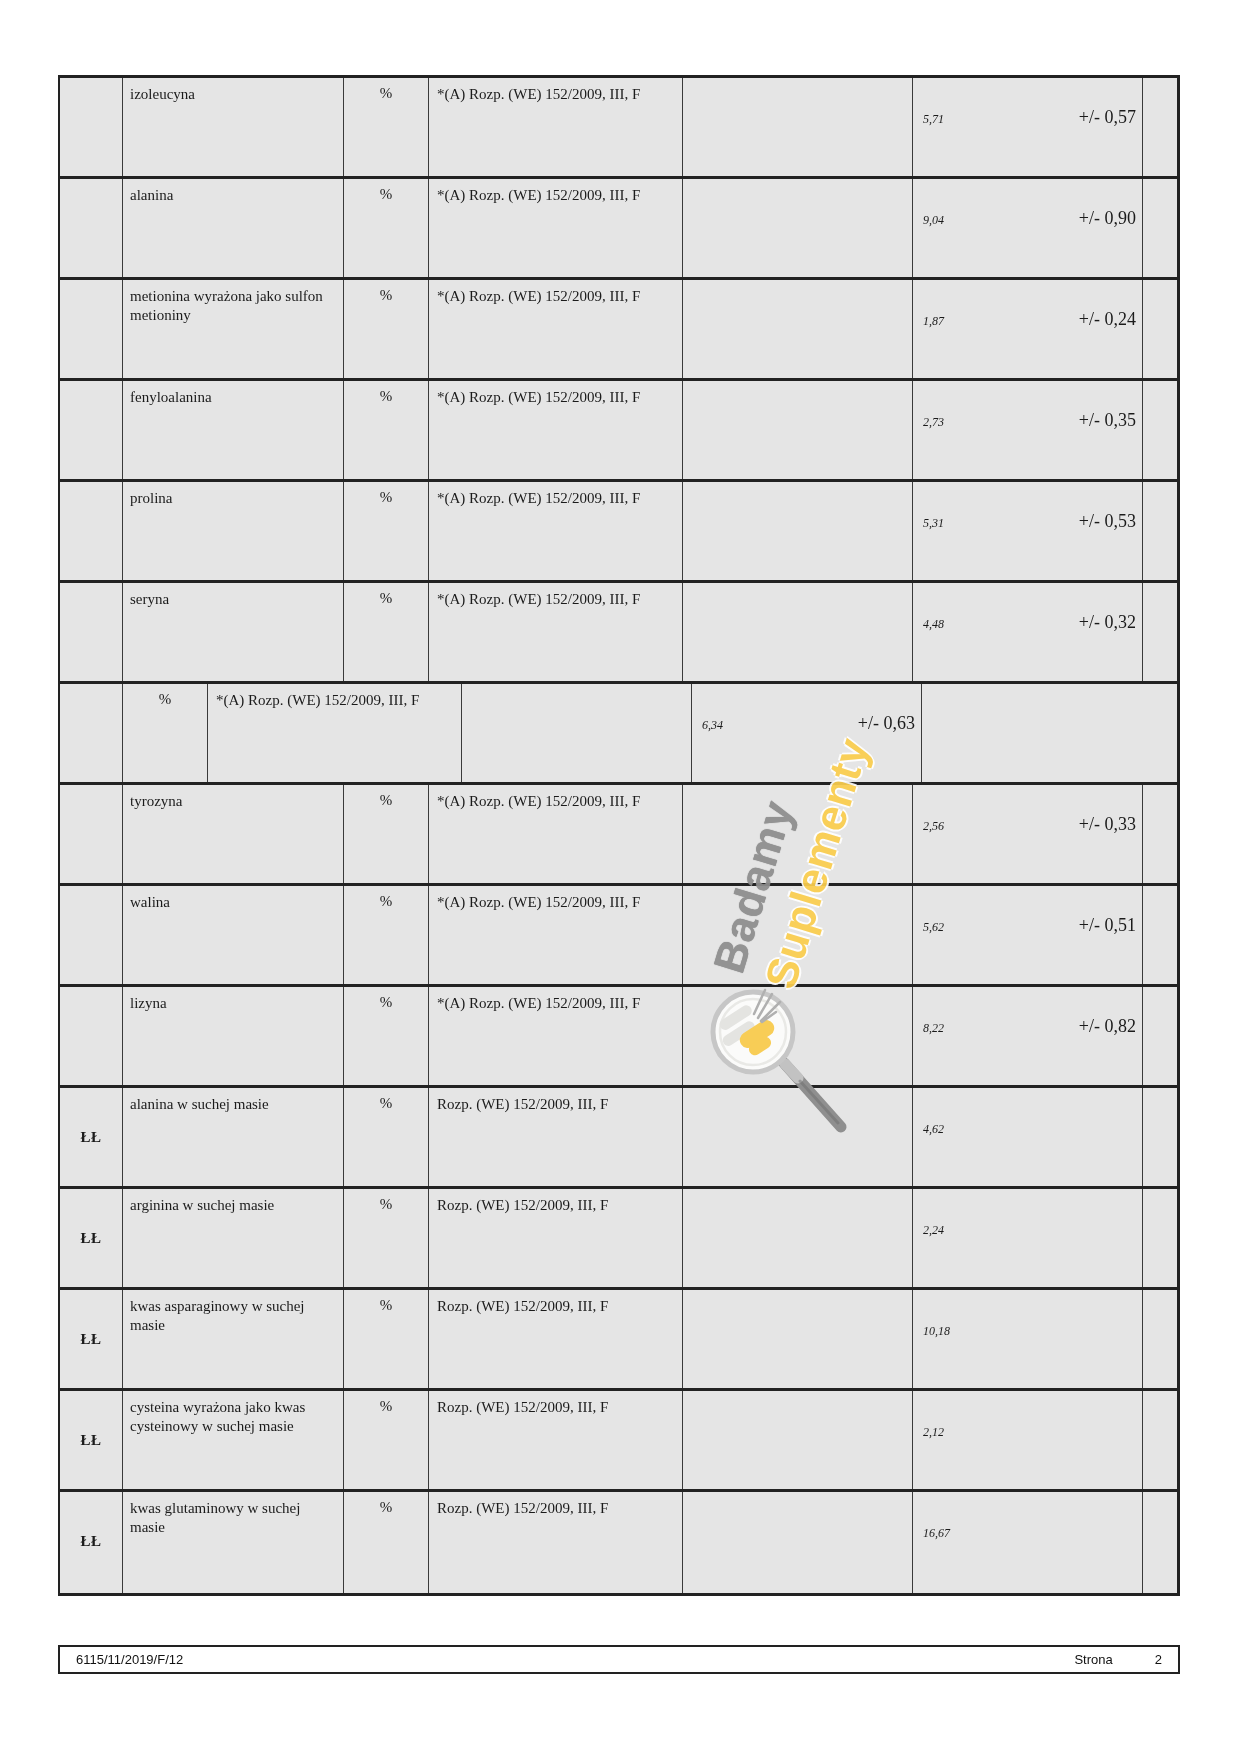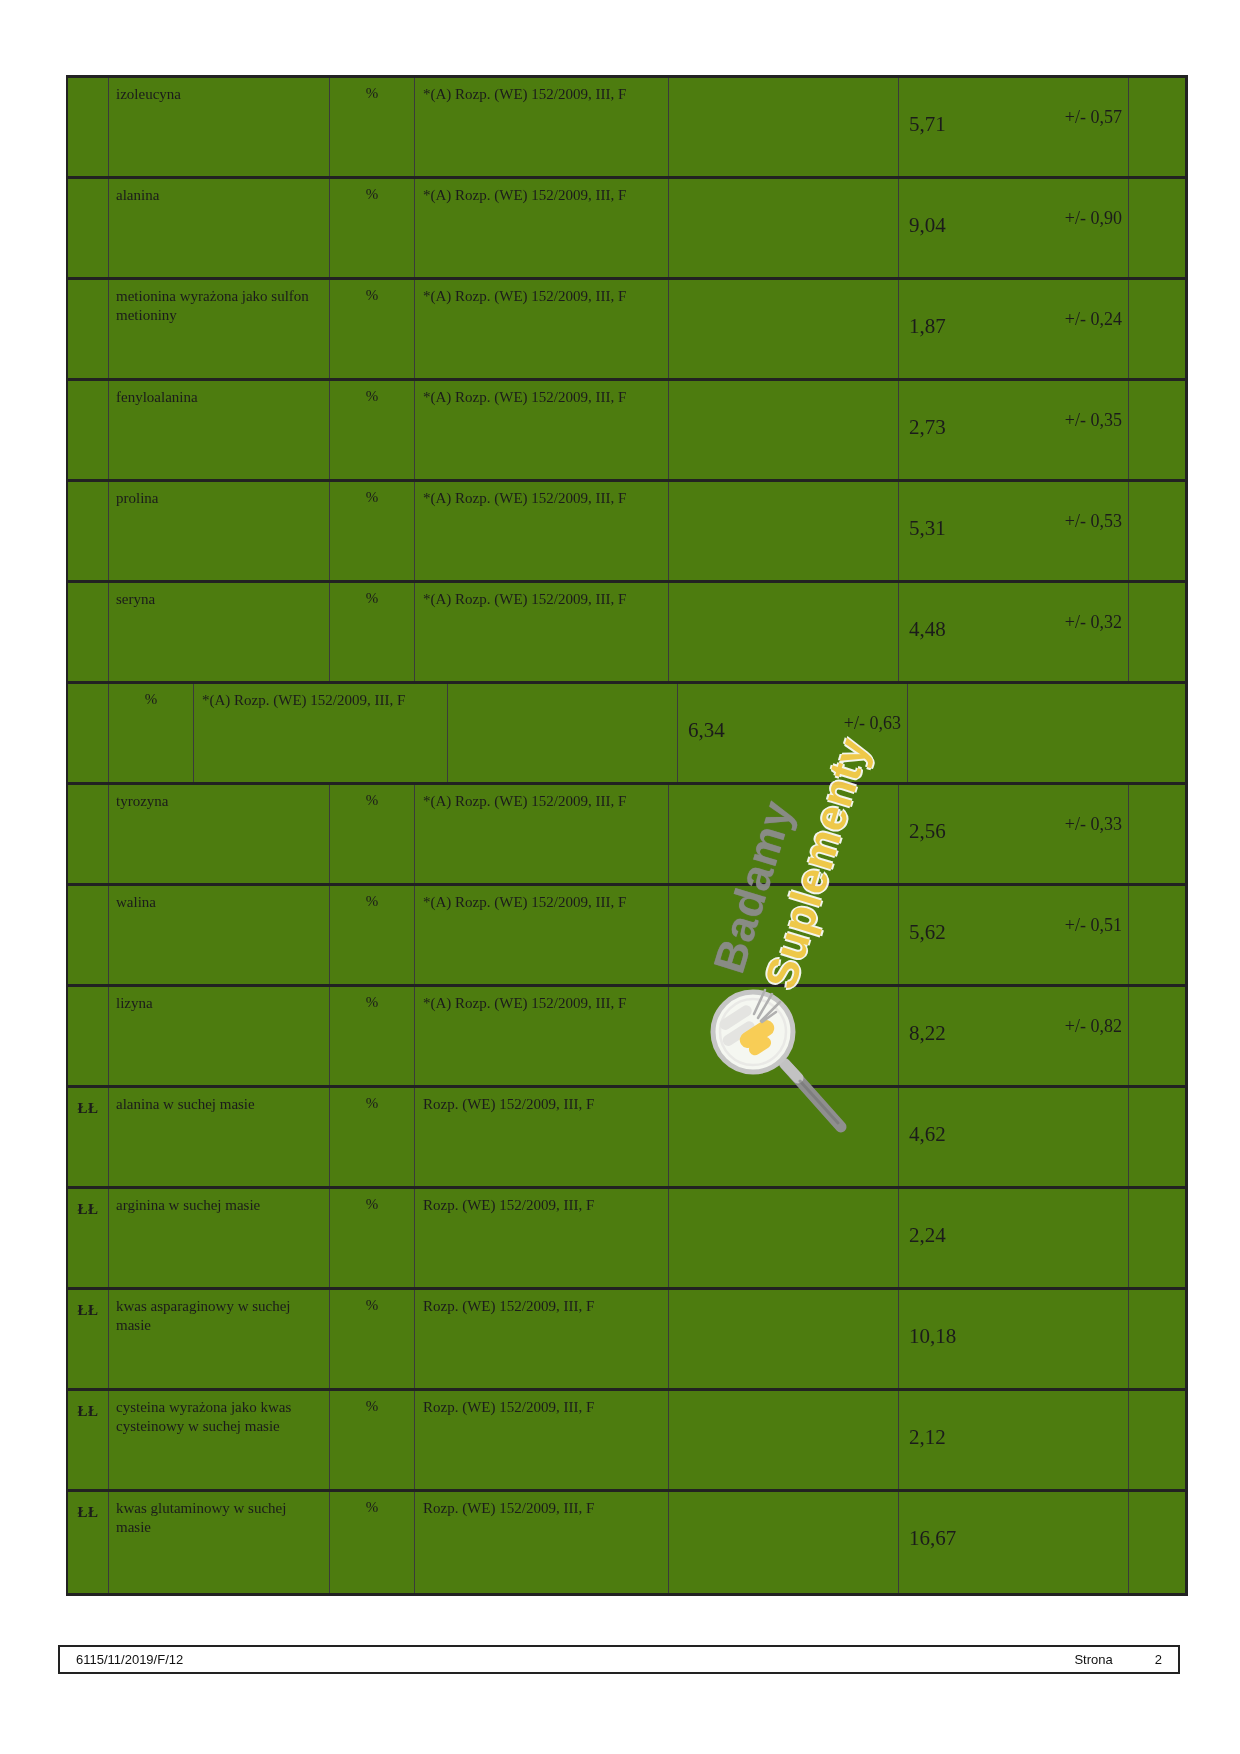--- a/index.html
+++ b/index.html
@@ -1,37 +1,37 @@
 <!DOCTYPE html>
 <html><head>
 <meta charset="utf-8">
 <style>
   html,body{margin:0;padding:0;background:#ffffff;}
   body{width:1240px;height:1754px;position:relative;font-family:"Liberation Serif",serif;color:#1b1b1b;overflow:hidden;}
 
   
   .doc-table{
-    position:absolute;left:66px;top:75px;width:1122px;
+    position:absolute;left:58px;top:75px;width:1122px;
     box-sizing:border-box;
     border:3px solid #222;
     border-left-width:2px;
-    background:#4d7c0f;
+    background:#e5e5e5;
   }
   .t-row{display:flex;height:101px;box-sizing:border-box;border-bottom:3px solid #222;}
   .t-row:last-child{border-bottom:none;}
   .cell{box-sizing:border-box;border-right:1.5px solid #3a3a3a;position:relative;overflow:hidden;}
   .cell:last-child{border-right:none;}
-  .c-group{width:41px;text-align:center;padding-top:12px;font-weight:700;font-size:15px;letter-spacing:.5px;}
+  .c-group{width:63px;text-align:center;padding-top:41px;font-weight:700;font-size:15px;letter-spacing:.5px;}
   .c-name{width:221px;padding:7px 6px 0 7px;font-size:15px;line-height:19px;}
   .c-unit{width:85px;text-align:center;padding-top:7px;font-size:15px;}
   .c-method{width:254px;padding:7px 6px 0 8px;font-size:15px;line-height:19px;}
   .c-blank{width:230px;}
   .c-result{width:230px;}
   .c-end{flex:1;}
-  .val{position:absolute;left:10px;top:34px;font-size:21px;}
+  .val{position:absolute;left:10px;top:34px;font-size:12px;font-style:italic;}
   .unc{position:absolute;right:6px;top:29px;font-size:18px;}
 
   
   .footer-bar{
     position:absolute;left:58px;top:1645px;width:1122px;height:29px;
     box-sizing:border-box;border:2px solid #222;
     display:flex;align-items:center;
     font-family:"Liberation Sans",sans-serif;font-size:13px;color:#111;
     padding:0 16px;background:#fff;
   }

